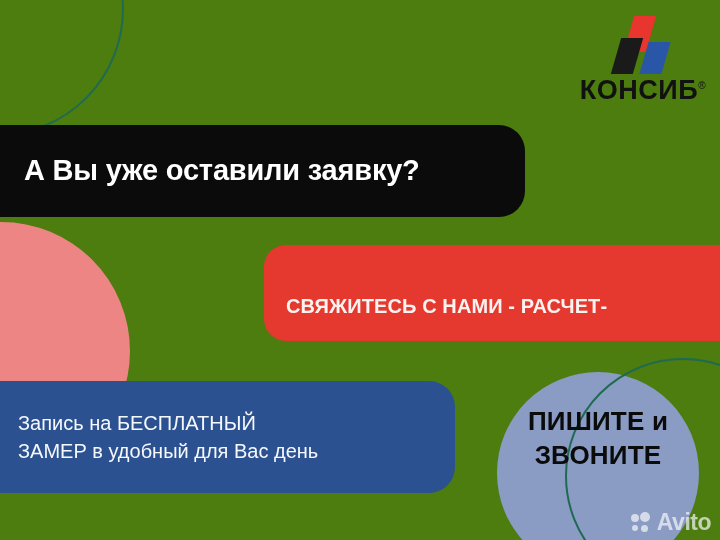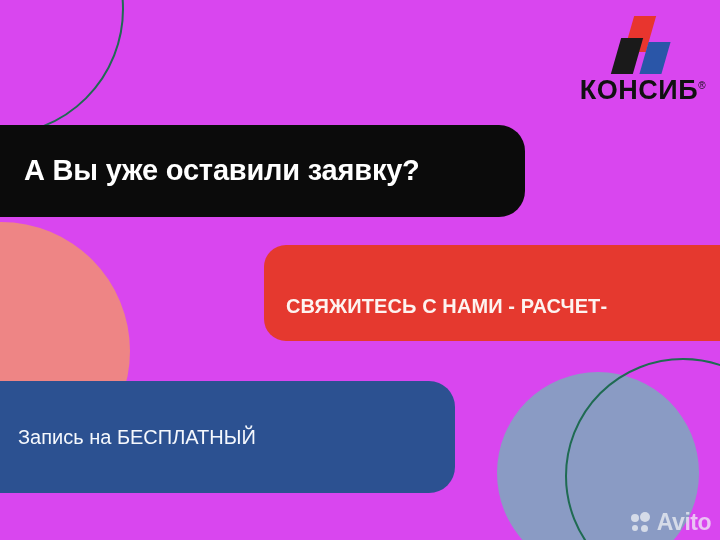--- a/index.html
+++ b/index.html
@@ -7,21 +7,21 @@
     margin: 0;
     padding: 0;
     background: #ffffff;
   }
 
   #banner {
     position: relative;
     width: 720px;
     height: 540px;
     overflow: hidden;
-    background: #d946ef;
+    background: #4d7c0f;
     font-family: "Liberation Sans", "DejaVu Sans", sans-serif;
     -webkit-font-smoothing: antialiased;
   }
 
   
   .deco {
     position: absolute;
     border-radius: 50%;
     pointer-events: none;
   }
@@ -243,23 +243,28 @@
 
   <div class="block" id="offer-block">
     <div id="offer-text">
       <span>СВЯЖИТЕСЬ С НАМИ - РАСЧЕТ-</span><br>
     </div>
   </div>
 
   <div class="block" id="measure-block">
     <div id="measure-text">
       <span>Запись на БЕСПЛАТНЫЙ</span><br>
+      <span>ЗАМЕР в удобный для Вас день</span>
     </div>
   </div>
 
+  <div id="contact-text">
+    <span>ПИШИТЕ и</span><br>
+    <span>ЗВОНИТЕ</span>
+  </div>
 
   <div id="avito-watermark">
     <span id="avito-dots">
       <i></i>
         <i></i>
         <i></i>
         <i></i>
     </span>
     <span id="avito-word">Avito</span>
   </div>

